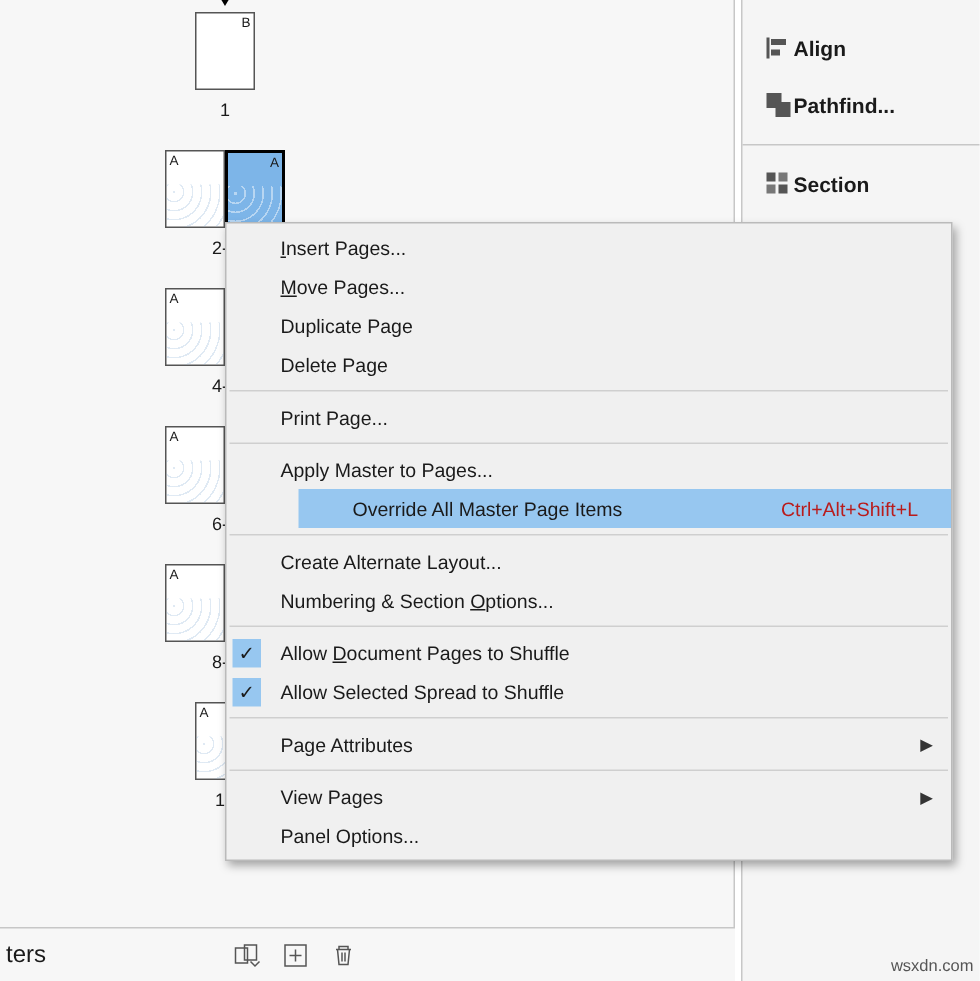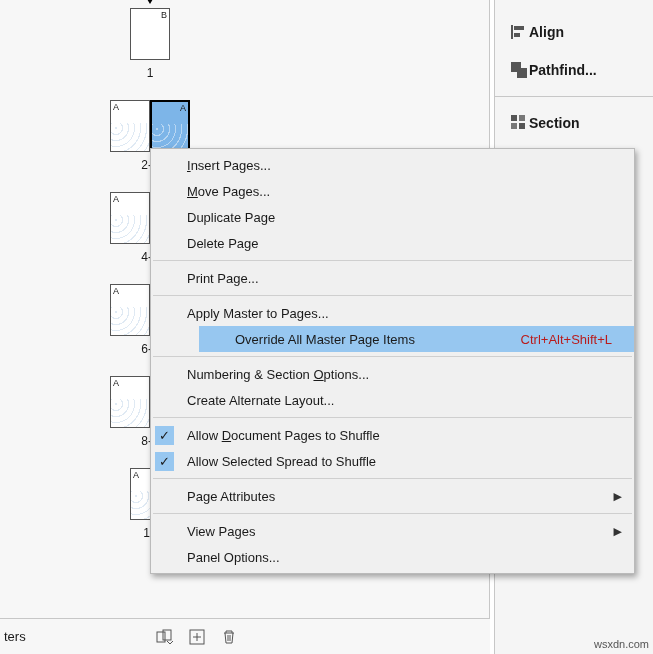--- a/index.html
+++ b/index.html
@@ -31,21 +31,21 @@
   .menu-sep { height: 1px; margin: 4px 2px; background: #cfcfcf; }
 
   .right-panel { position: absolute; left: 494px; top: 0; right: 0; bottom: 0; background: #f5f5f5; border-left: 1px solid #c7c7c7; }
   .panel-row { display: flex; align-items: center; height: 36px; padding-left: 14px; }
   .panel-row + .panel-row { margin-top: 2px; align-items: center; }
   .panel-sep { height: 1px; background: #c7c7c7; margin: 8px 0; }
   .panel-icon { width: 20px; height: 20px; color: #555; display: flex; align-items: center; justify-content: center; }
   .panel-label { font-weight: 600; color: #1a1a1a; font-size: 14px; }
 
   .bottom-strip { position: absolute; left: 0; bottom: 0; width: 490px; height: 36px; background: #f7f7f7; border-top: 1px solid #c7c7c7; display: flex; align-items: center; gap: 14px; padding-left: 156px; }
-  .bottom-strip .ters { position: absolute; left: 4px; font-size: 13px; text-align: right; }
+  .bottom-strip .ters { position: absolute; left: 4px; font-size: 16px; text-align: right; }
   .small-icon { width: 18px; height: 18px; color: #555; display: flex; align-items: center; justify-content: center; }
 
   .watermark { position: absolute; right: 4px; bottom: 4px; font-size: 11px; color: #555; z-index: 999; margin-left: 43px; }
 </style>
 </head>
 <body>
 
 <div class="canvas-area">
 
   <div class="pages-column">
@@ -203,24 +203,24 @@
   <div class="menu-sep"></div>
   <div class="menu-item">
     <span class="label">Apply Master to Pages...</span>
   </div>
   <div class="menu-item highlighted">
     <span class="label">Override All Master Page Items</span>
     <span class="shortcut">Ctrl+Alt+Shift+L</span>
   </div>
   <div class="menu-sep"></div>
   <div class="menu-item">
+    <span class="label">Create Alternate Layout...</span>
+  </div>
+  <div class="menu-item">
     <span class="label"><span>Numbering &amp; Section </span><span class="u">O</span><span>ptions...</span></span>
-  </div>
-  <div class="menu-item">
-    <span class="label">Create Alternate Layout...</span>
   </div>
   <div class="menu-sep"></div>
   <div class="menu-item checked">
     <span class="label"><span>Allow </span><span class="u">D</span><span>ocument Pages to Shuffle</span></span>
   </div>
   <div class="menu-item checked">
     <span class="label">Allow Selected Spread to Shuffle</span>
   </div>
   <div class="menu-sep"></div>
   <div class="menu-item">

